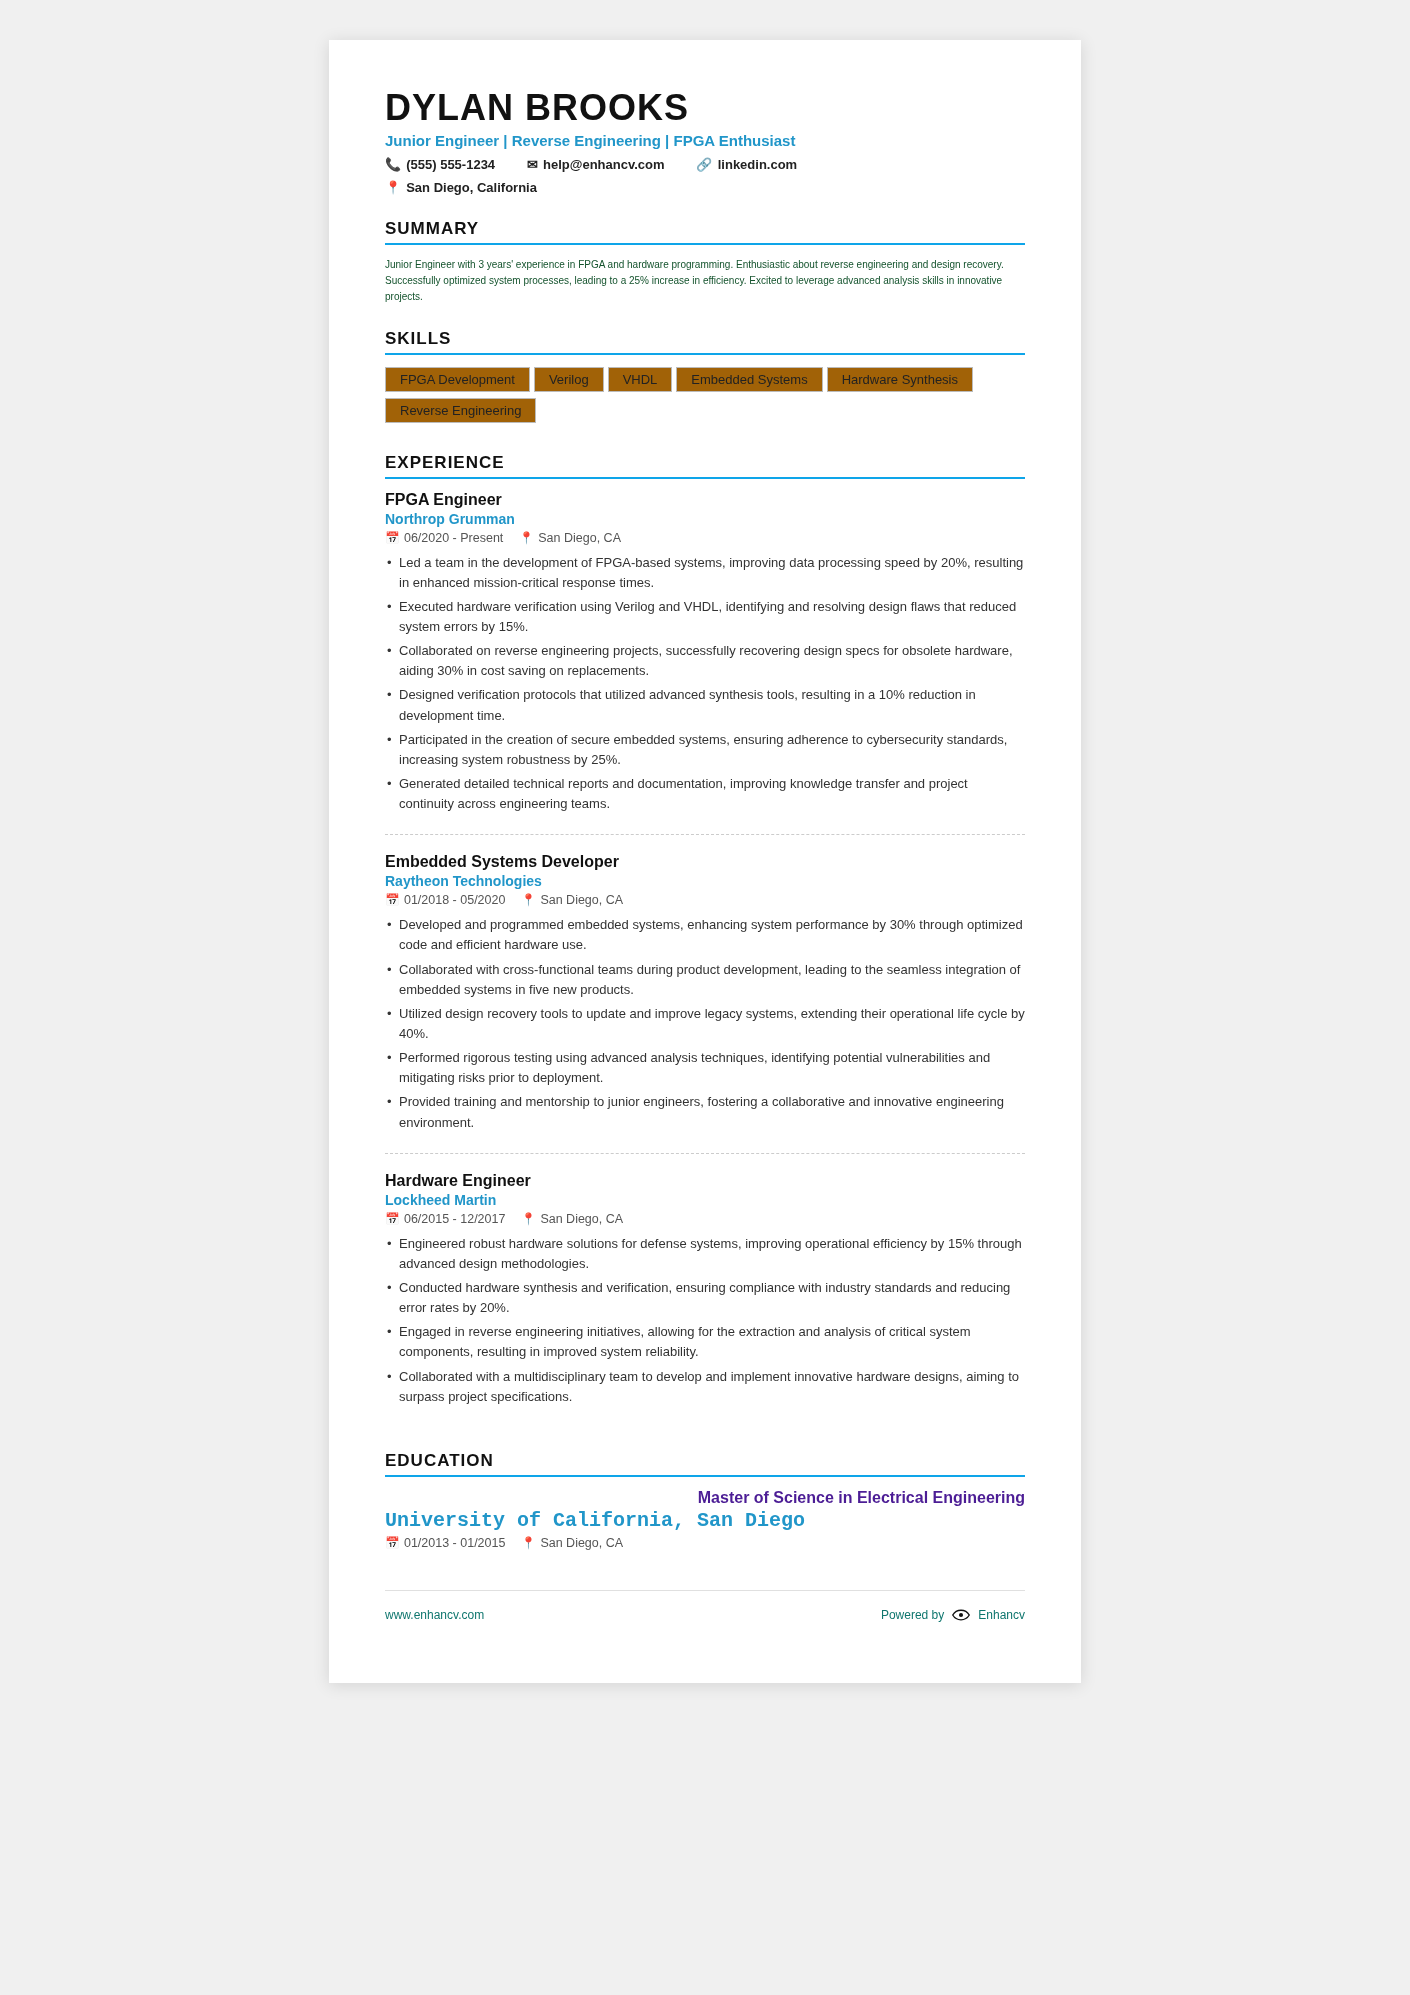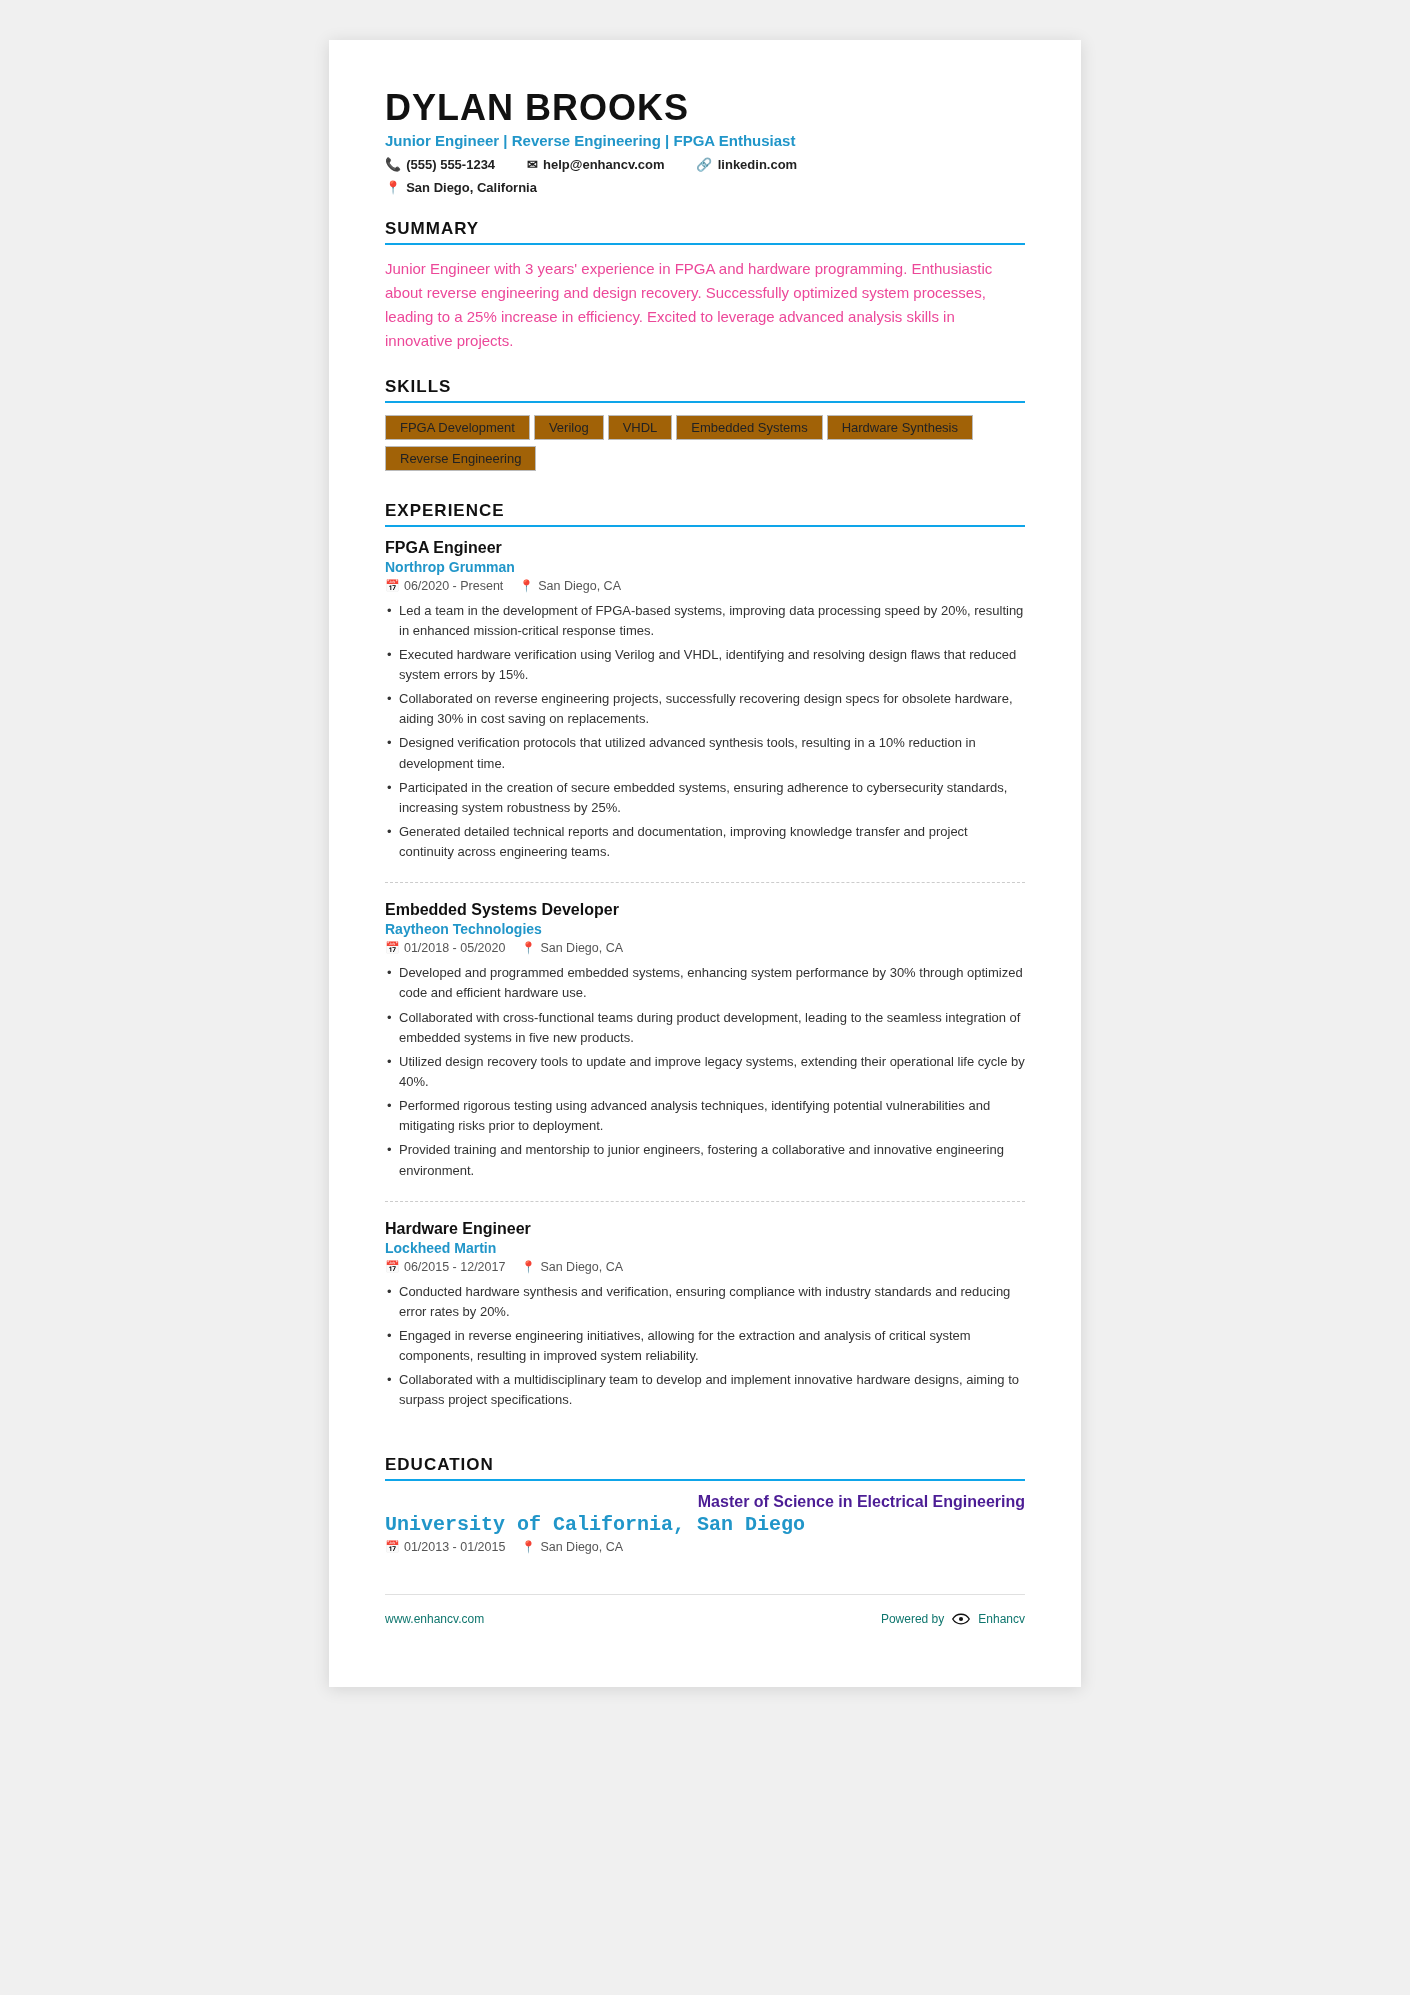--- a/index.html
+++ b/index.html
@@ -64,23 +64,23 @@
       font-weight: 900;
       text-transform: uppercase;
       letter-spacing: 1px;
       font-family: Arial, sans-serif;
       color: #111;
       border-bottom: 2px solid #0ea5e9;
       padding-bottom: 4px;
       margin-bottom: 12px;
     }
     .summary-text {
-      font-size: 15px;
+      font-size: 10px;
       line-height: 1.6;
-      color: #ec4899;
+      color: #14532d;
       font-family: Arial, sans-serif;
     }
     
     .skills-list {
       display: flex;
       flex-wrap: wrap;
       gap: 0;
       list-style: none;
       font-family: Arial, sans-serif;
     }
@@ -300,20 +300,21 @@
         <div class="exp-meta-item">
           <span style="font-size:12px;">📅</span>
           <span>06/2015 - 12/2017</span>
         </div>
         <div class="exp-meta-item">
           <span style="font-size:12px;">📍</span>
           <span>San Diego, CA</span>
         </div>
       </div>
       <ul class="exp-bullets">
+        <li>Engineered robust hardware solutions for defense systems, improving operational efficiency by 15% through advanced design methodologies.</li>
             <li>Conducted hardware synthesis and verification, ensuring compliance with industry standards and reducing error rates by 20%.</li>
             <li>Engaged in reverse engineering initiatives, allowing for the extraction and analysis of critical system components, resulting in improved system reliability.</li>
             <li>Collaborated with a multidisciplinary team to develop and implement innovative hardware designs, aiming to surpass project specifications.</li>
       </ul>
     </div>
       </div>
   </div>
 
   <div class="section">
     <div class="section-title">EDUCATION</div>

